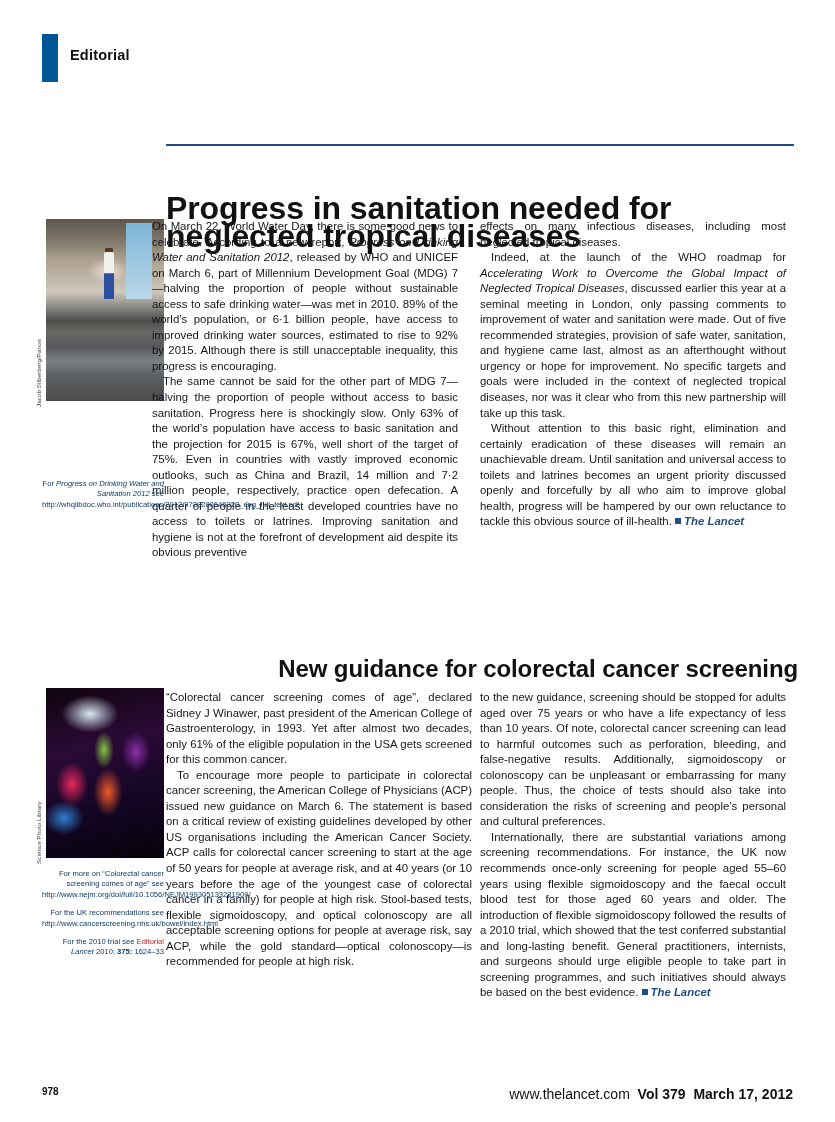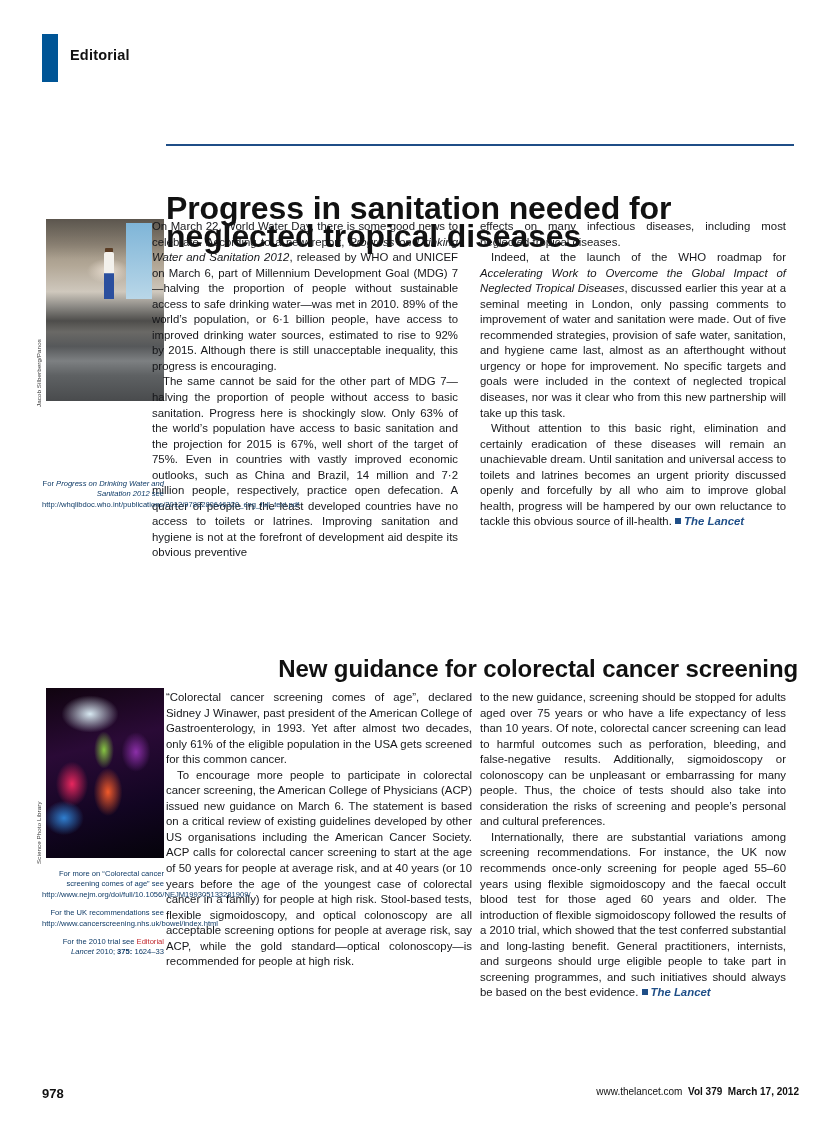--- a/index.html
+++ b/index.html
@@ -201,29 +201,29 @@
     font-family: "Liberation Sans", sans-serif;
     letter-spacing: 0.1px;
   }
   #credit-1 { left: 42px; top: 400px; }
   #credit-2 { left: 42px; top: 857px; }
 
   
   .footer-page-number {
     position: absolute;
     left: 42px; top: 1086px;
-    font-size: 13px;
+    font-size: 10px;
     font-weight: bold;
     color: #111111;
     font-family: "Liberation Sans", sans-serif;
   }
   .footer-source {
     position: absolute;
-    right: 36px; top: 1086px;
-    font-size: 10px;
+    right: 42px; top: 1086px;
+    font-size: 14px;
     color: #111111;
     font-family: "Liberation Sans", sans-serif;
   }
   .footer-source .bold { font-weight: bold; }
 </style>
 </head>
 <body>
 
 <div class="page-header">
   <div class="header-blue-block"></div>

